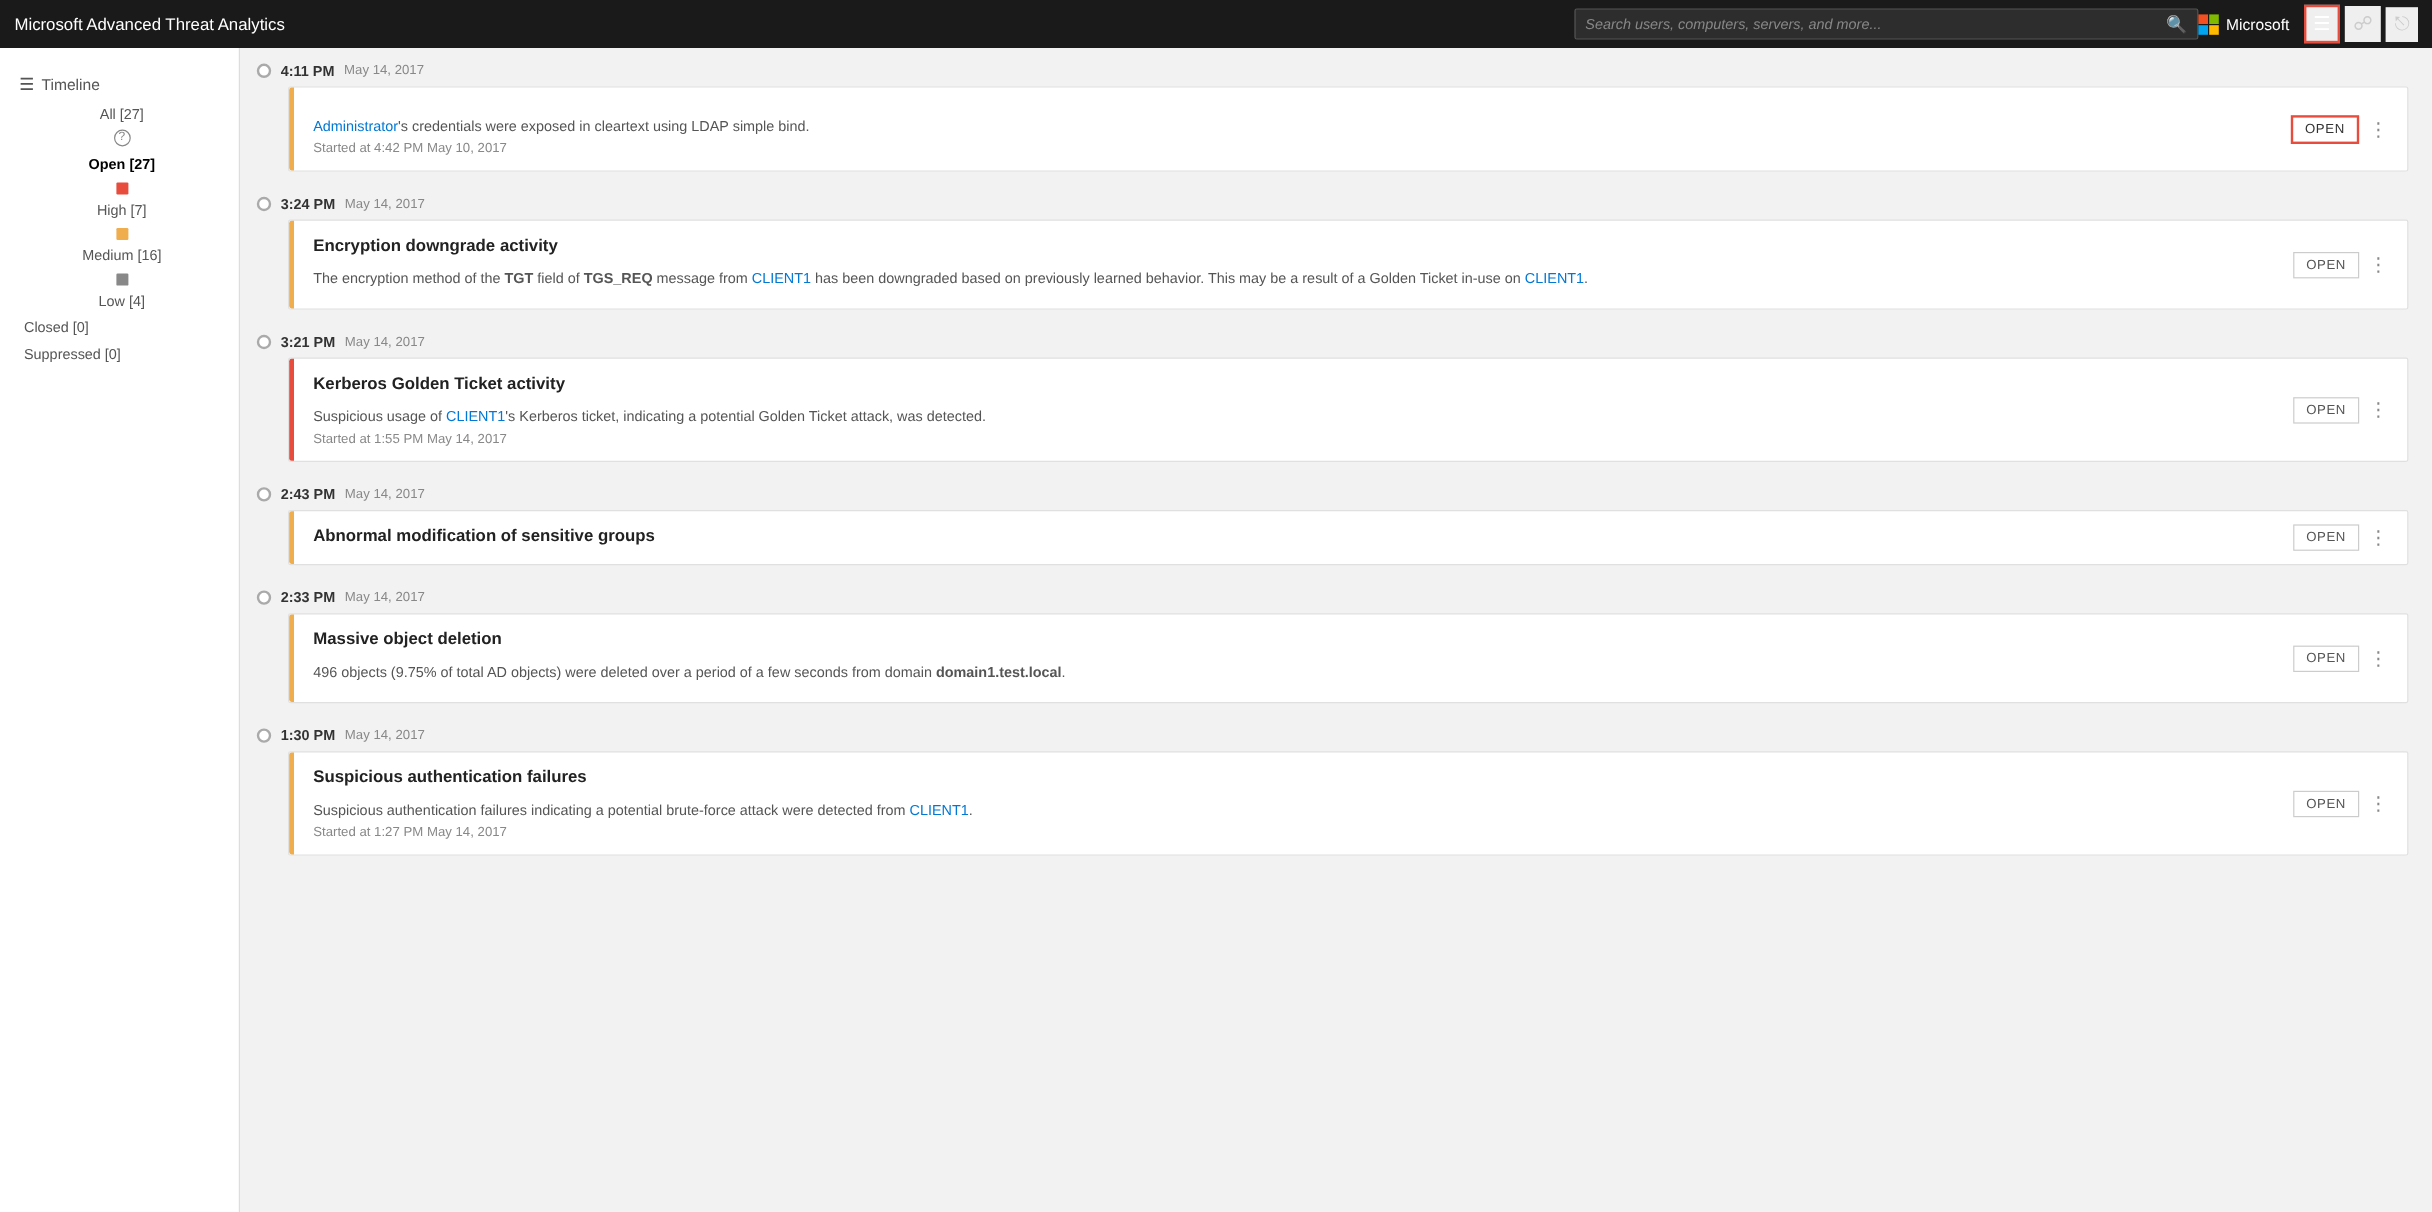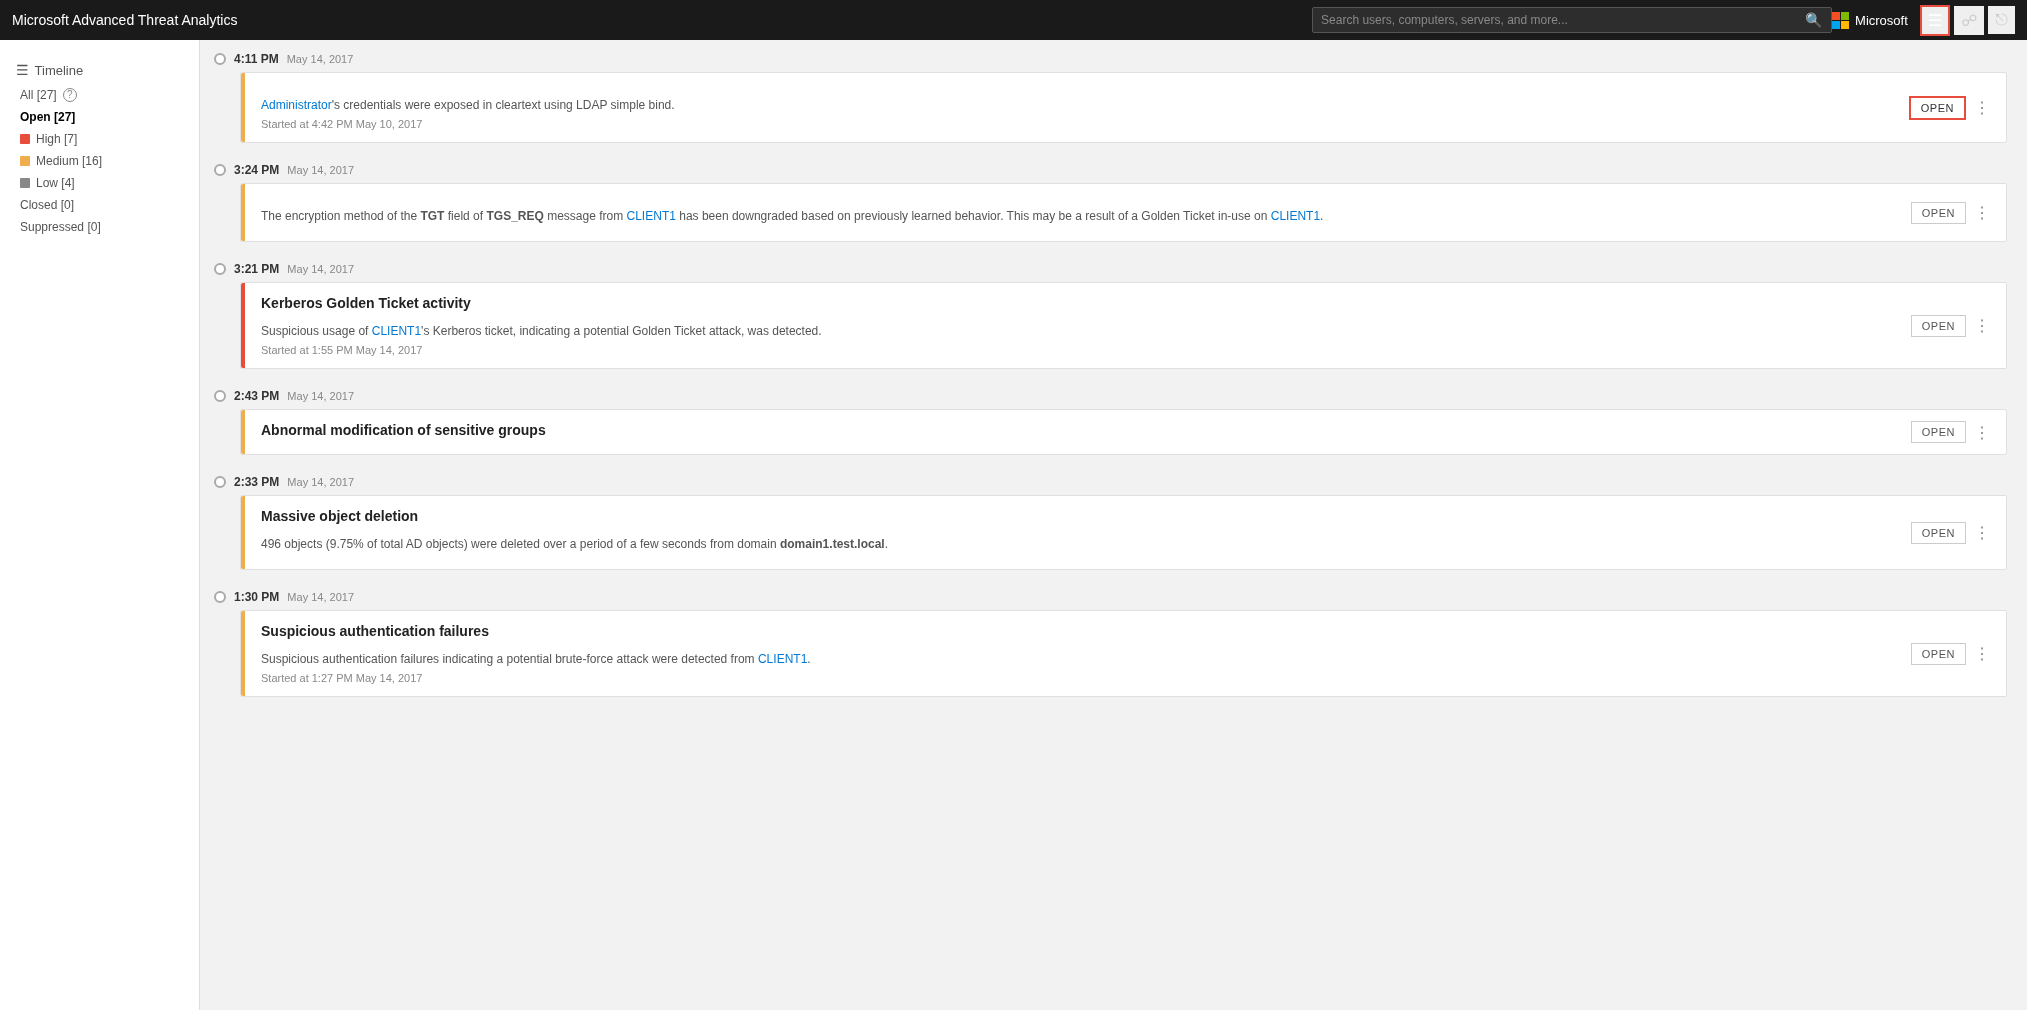--- a/index.html
+++ b/index.html
@@ -33,20 +33,21 @@
       padding: 4px 8px;
       margin: 0 auto;
     }
     .header-search input {
       background: transparent;
       border: none;
       color: #ccc;
       font-size: 12px;
       outline: none;
       width: 100%;
+      font-style: italic;
     }
     .header-search input::placeholder { color: #888; }
     .search-icon-btn {
       color: #888;
       cursor: pointer;
       font-size: 14px;
     }
     .header-right {
       display: flex;
       align-items: center;
@@ -106,20 +107,21 @@
     }
     .sidebar-section-title .icon { font-size: 14px; }
     .sidebar-filter-item {
       padding: 4px 16px 4px 20px;
       cursor: pointer;
       color: #555;
       font-size: 12px;
       display: flex;
       align-items: center;
       gap: 6px;
+      flex-direction: column;
     }
     .sidebar-filter-item.active {
       font-weight: 700;
       color: #000;
     }
     .severity-dot {
       width: 10px;
       height: 10px;
       border-radius: 1px;
       flex-shrink: 0;
@@ -335,20 +337,21 @@
 
     <div class="timeline-group">
       <div class="timeline-time">
         <div class="timeline-circle"></div>
         <span class="timeline-time-text">3:24 PM</span>
         <span class="timeline-time-date">May 14, 2017</span>
       </div>
       <div class="alert-card">
         <div class="alert-severity-bar medium"></div>
         <div class="alert-body">
+          <div class="alert-title">Encryption downgrade activity</div>
           <div class="alert-desc">
             The encryption method of the <strong>TGT</strong> field of <strong>TGS_REQ</strong> message from <a class="alert-link">CLIENT1</a> has been downgraded based on previously learned behavior. This may be a result of a Golden Ticket in-use on <a class="alert-link">CLIENT1</a>.
           </div>
         </div>
         <div class="alert-actions">
           <button class="open-btn">OPEN</button>
           <button class="more-btn">⋮</button>
         </div>
       </div>
     </div>

